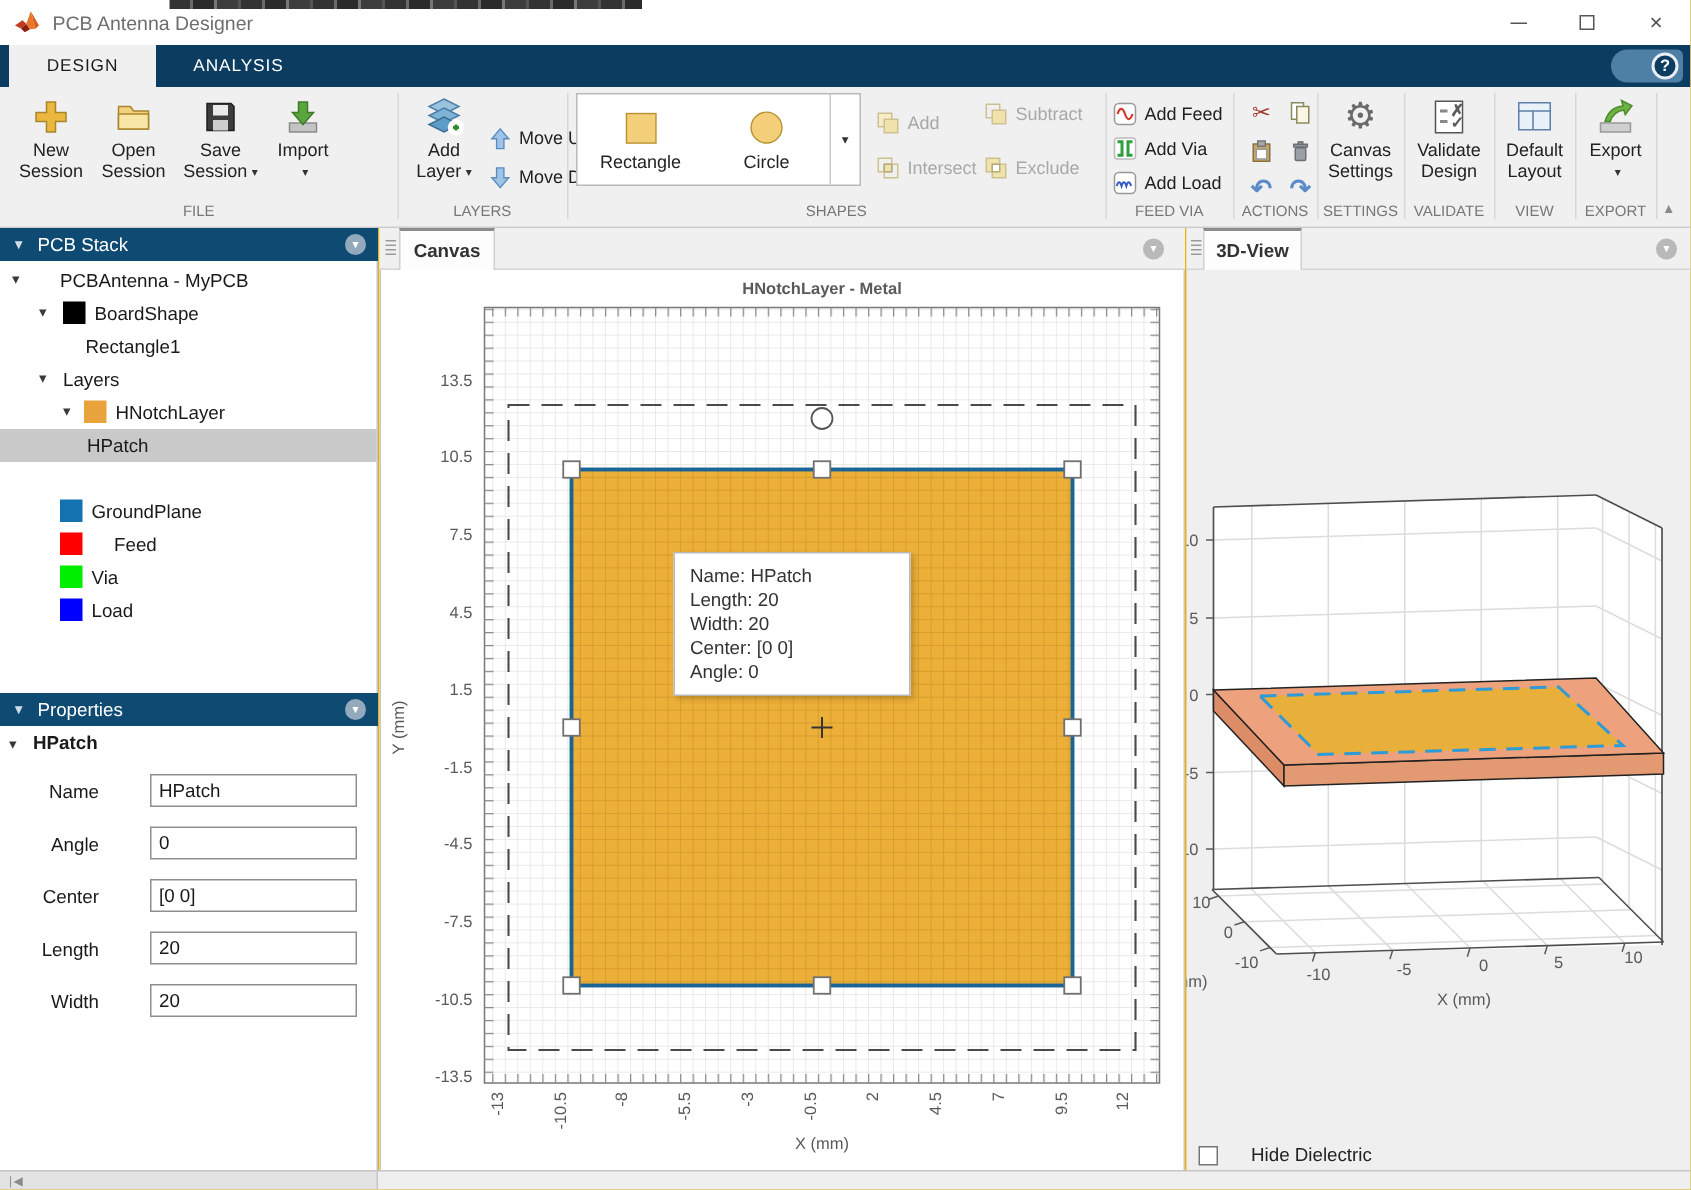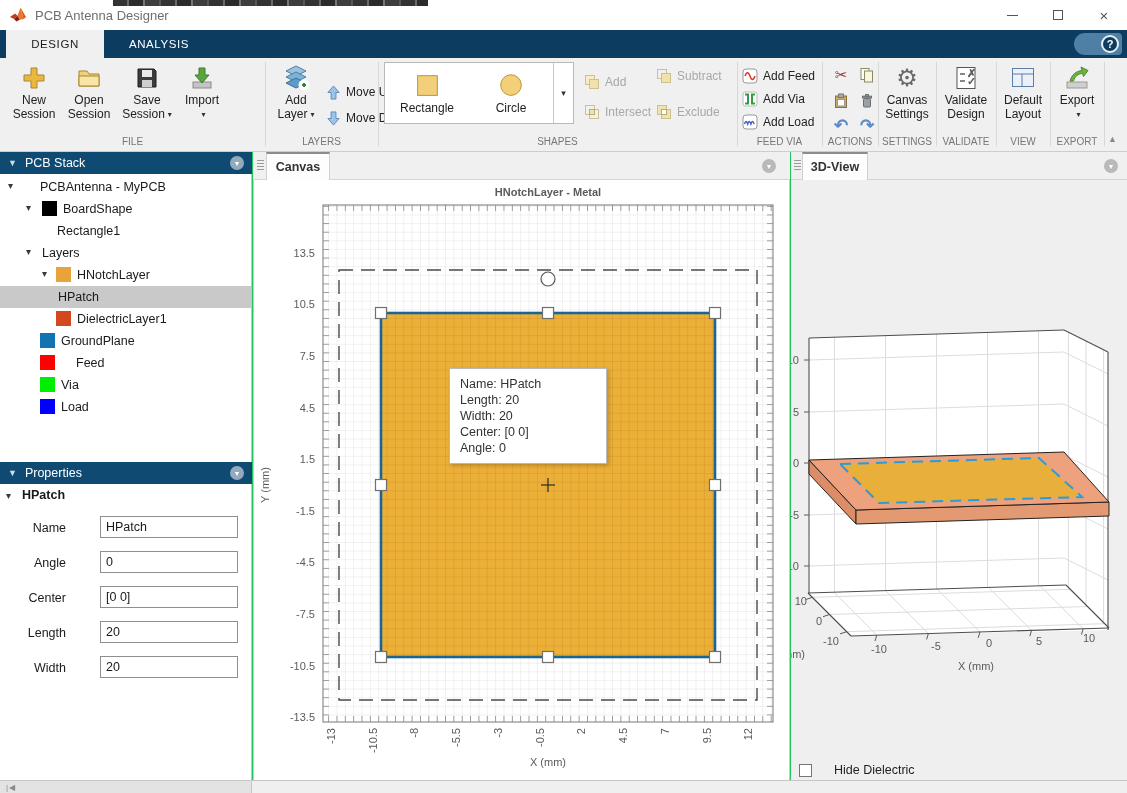--- a/index.html
+++ b/index.html
@@ -1,17 +1,17 @@
 <!DOCTYPE html>
 <html><head>
 <meta charset="utf-8">
 <style>
   html,body{margin:0;padding:0;background:#d8d8d8;}
   *{box-sizing:border-box;}
-  #app{position:relative;width:1127px;height:793px;background:#22c55e;overflow:hidden;
+  #app{position:relative;width:1127px;height:793px;background:#eab308;overflow:hidden;
        font-family:"Liberation Sans",sans-serif;font-size:12px;color:#1a1a1a;}
   .abs{position:absolute;}
 
   
   #titlebar{left:0;top:0;width:1127px;height:30px;background:#ffffff;display:flex;align-items:center;}
   #titlebar .ttl{color:#6e6e6e;font-size:13px;margin-left:8px;}
   .wbtn{width:46px;height:30px;display:flex;align-items:center;justify-content:center;color:#555;}
   #artifact{left:113px;top:0;width:315px;height:6px;
     background:repeating-linear-gradient(90deg,#333 0 14px,#6a6a6a 14px 16px,#2b2b2b 16px 30px,#777 30px 32px,#3d3d3d 32px 46px,#555 46px 48px);}
 
@@ -365,24 +365,20 @@
     <span class="tcaret" style="left:26px">▾</span>
     <span class="tlabel" style="left:42px">Layers</span>
   </div>
   <div class="trow abs" style="top:264px">
     <span class="tcaret" style="left:42px">▾</span>
     <span class="tswatch sw-hnotch" style="left:56px"></span>
     <span class="tlabel" style="left:77px">HNotchLayer</span>
   </div>
   <div class="trow sel abs" style="top:286px">
     <span class="tlabel" style="left:58px">HPatch</span>
-  </div>
-  <div class="trow abs" style="top:308px">
-    <span class="tswatch sw-diel" style="left:56px"></span>
-    <span class="tlabel" style="left:77px">DielectricLayer1</span>
   </div>
   <div class="trow abs" style="top:330px">
     <span class="tswatch sw-ground" style="left:40px"></span>
     <span class="tlabel" style="left:61px">GroundPlane</span>
   </div>
   <div class="trow abs" style="top:352px">
     <span class="tswatch sw-feed" style="left:40px"></span>
     <span class="tlabel" style="left:76px">Feed</span>
   </div>
   <div class="trow abs" style="top:396px">

